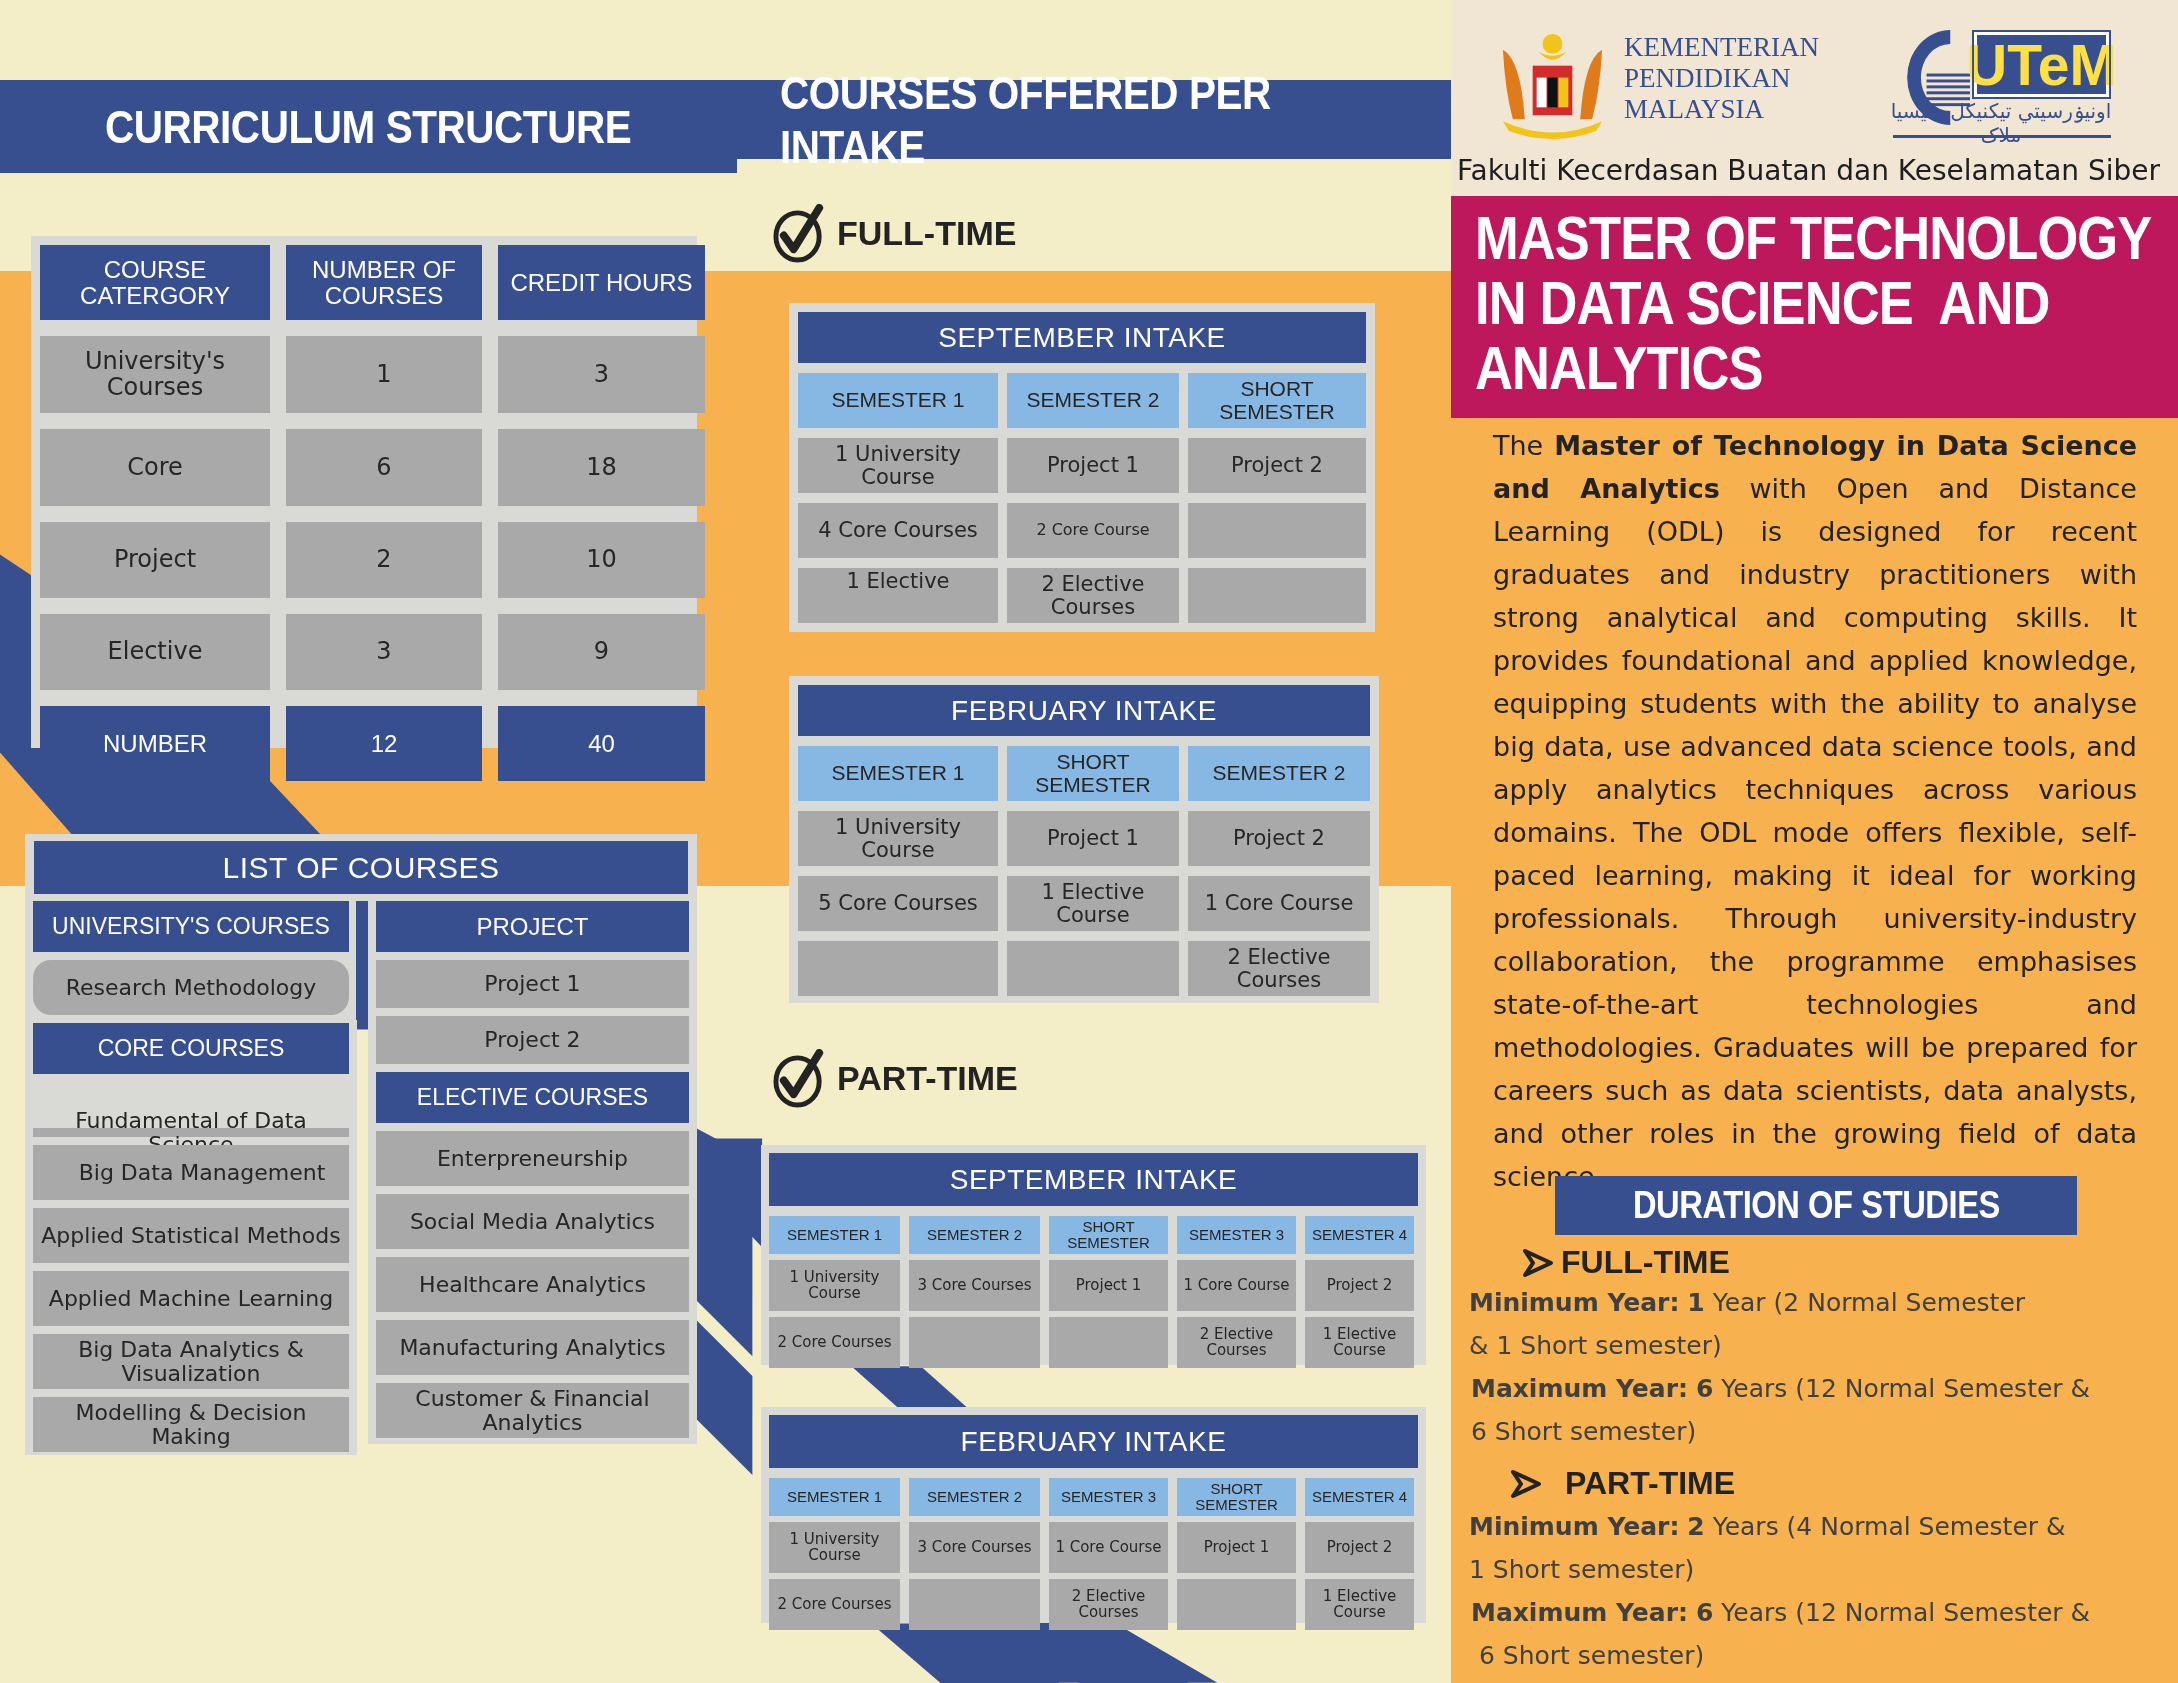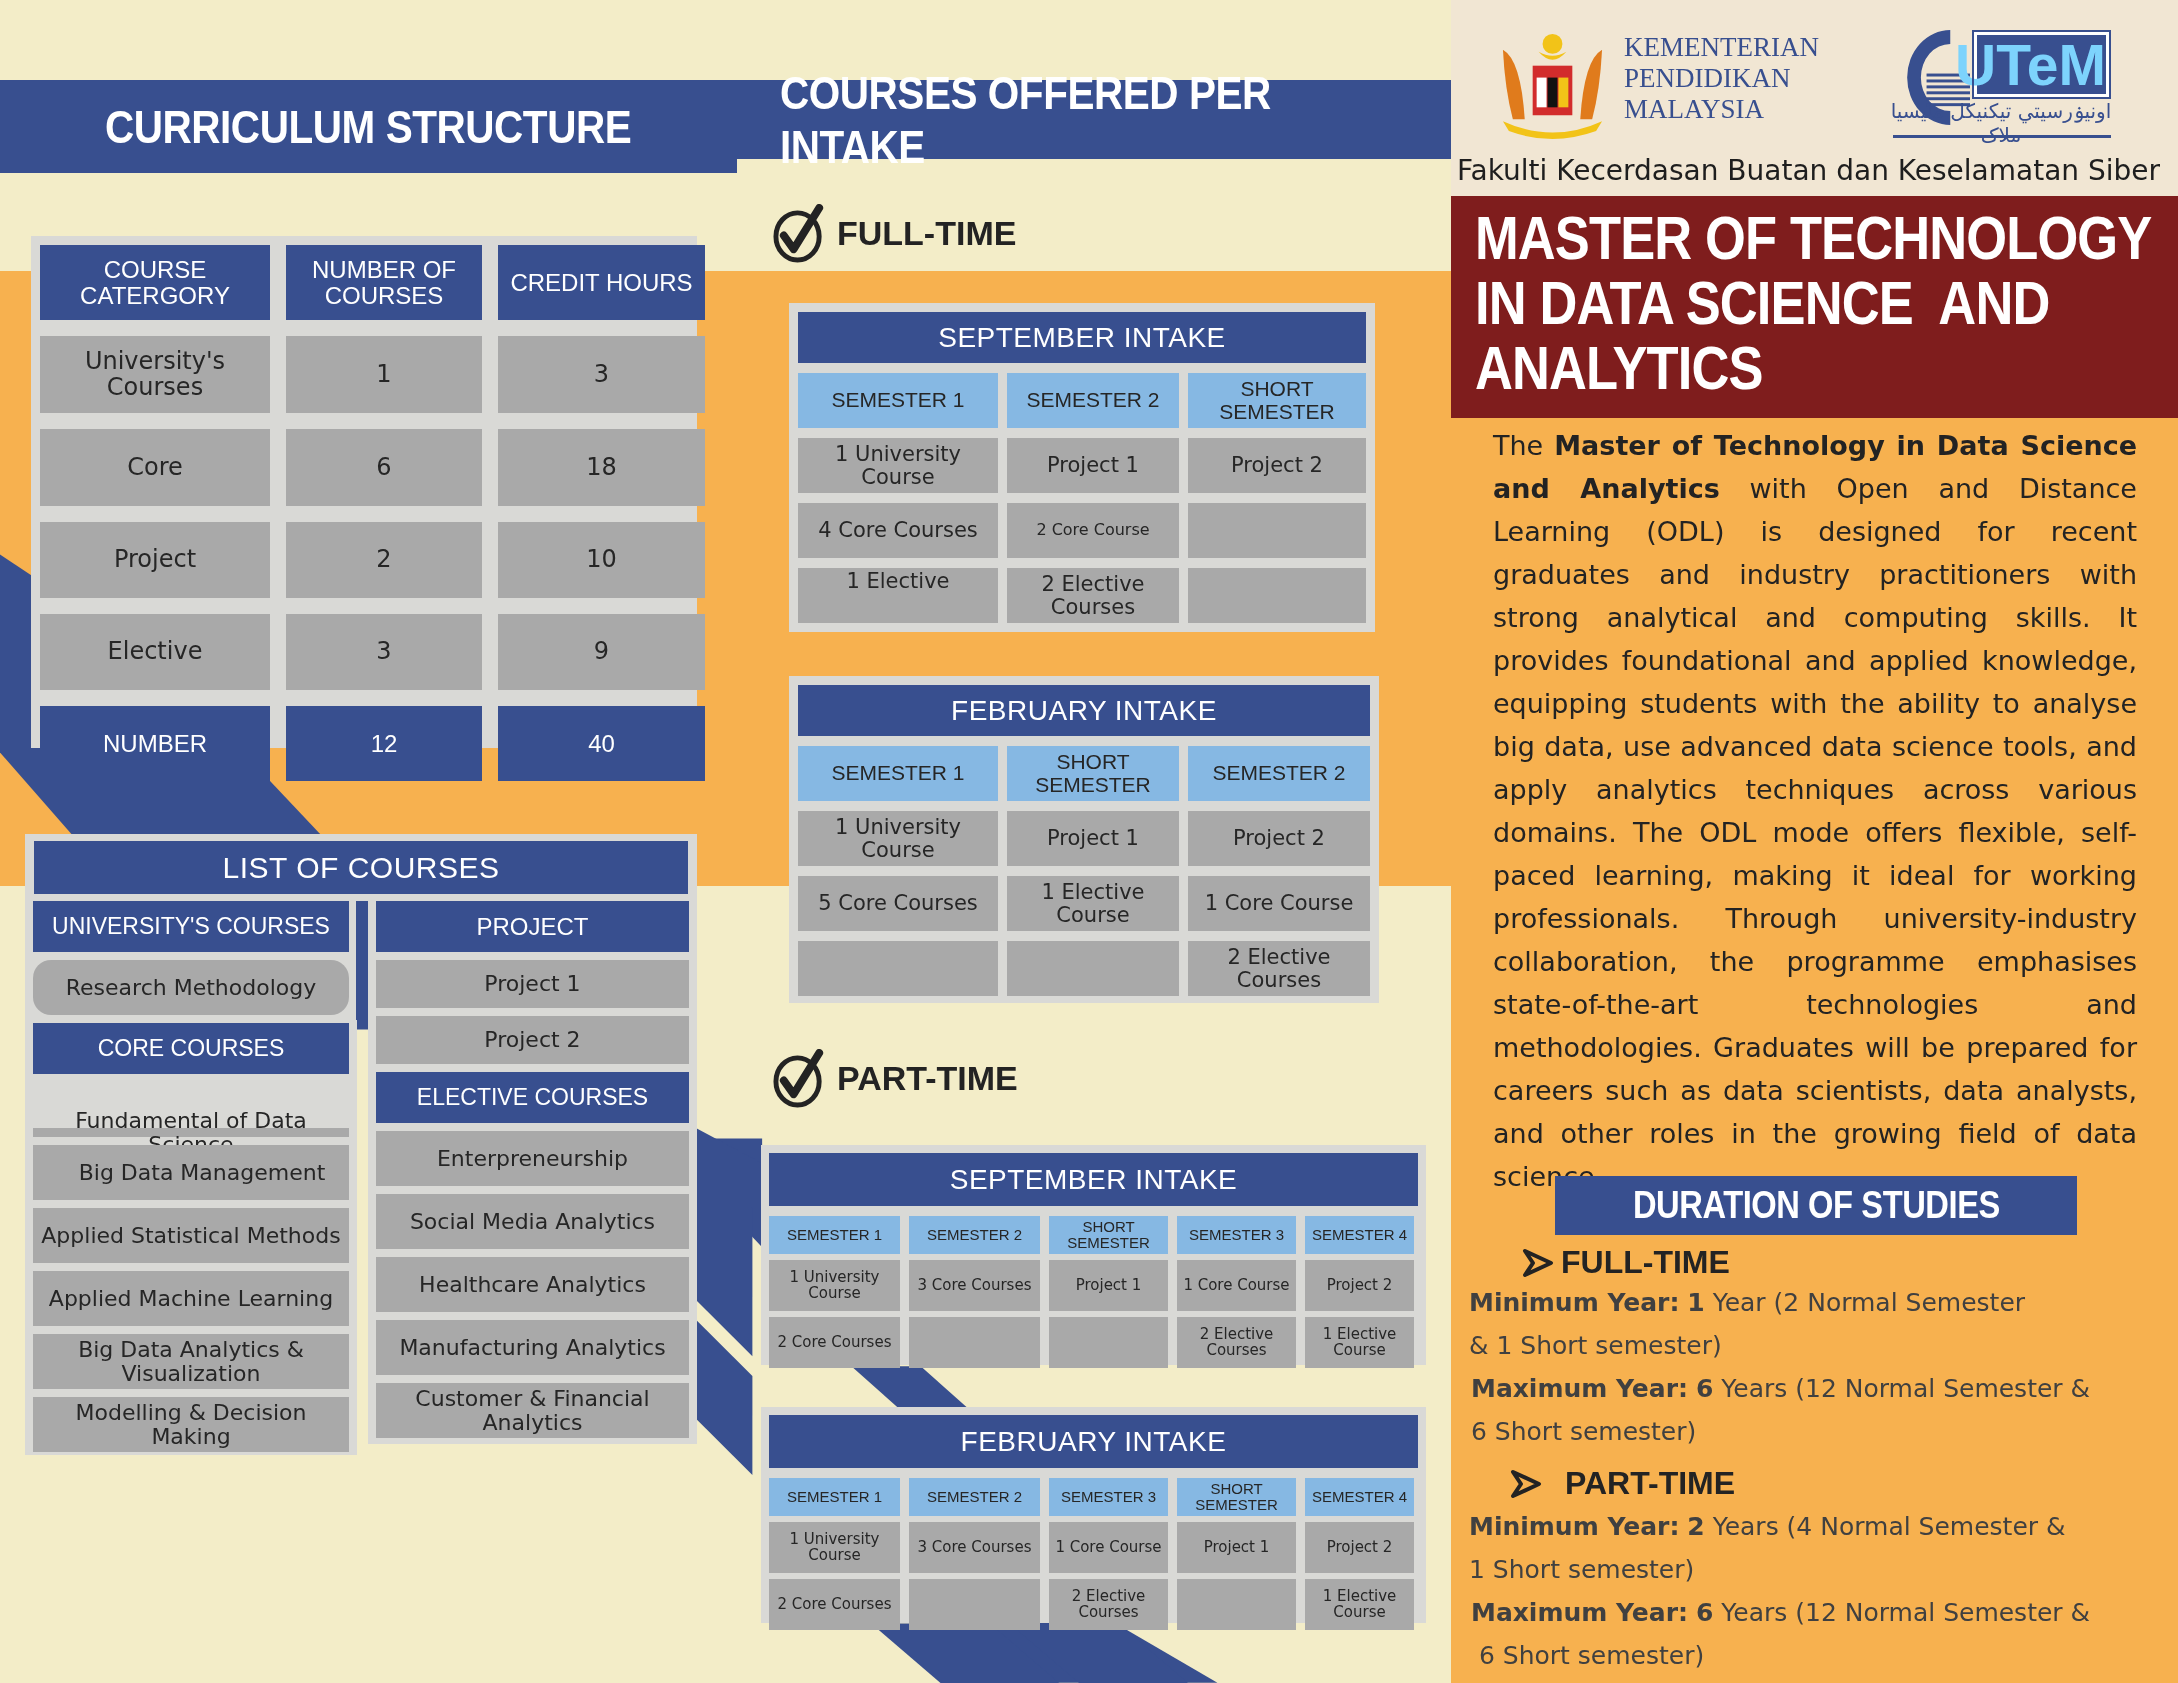--- a/index.html
+++ b/index.html
@@ -41,41 +41,41 @@
   }
 
   .mode-label {
     display: flex; align-items: center; gap: 8px;
     font-family: "Liberation Sans", sans-serif; font-size: 34px; font-weight: bold; color: #232323;
   }
 
   
   .faculty { left: 1438px; top: 154px; width: 741px; font-size: 28px; color: #1e1e1e; text-align: center; }
   .title-box {
-    left: 1451px; top: 196px; width: 727px; height: 222px; background: #7f1d1d; color: #fff;
+    left: 1451px; top: 196px; width: 727px; height: 222px; background: #be185d; color: #fff;
     padding: 10px 24px; font-family: "Liberation Sans", sans-serif; font-weight: bold;
     font-size: 61px; line-height: 65px; letter-spacing: -1px;
   }
   .desc {
     left: 1493px; top: 424px; width: 644px; font-size: 27px; line-height: 43px;
     text-align: justify; color: #232323;
   }
   .desc b { font-weight: bold; }
   .duration-banner { left: 1555px; top: 1176px; width: 522px; height: 59px; font-size: 38px; }
   .dur-head {
     display: flex; align-items: center; gap: 6px;
     font-family: "Liberation Sans", sans-serif; font-size: 32px; font-weight: bold; color: #232323;
   }
   .dur-line { font-size: 25px; line-height: 43px; color: #404040; }
   .dur-line b { font-weight: bold; }
 
   .logo-text { font-family: "Liberation Serif", serif; color: #384f8f; font-size: 27px; line-height: 31px; }
   .utem-box {
-    background: #384f8f; color: #7dd3fc; font-family: "Liberation Sans", sans-serif; font-weight: bold;
-    font-size: 57px; display: flex; align-items: center; justify-content: flex-end; border: 3px solid #fff;
+    background: #384f8f; color: #fde047; font-family: "Liberation Sans", sans-serif; font-weight: bold;
+    font-size: 57px; display: flex; align-items: center; justify-content: center; border: 3px solid #fff;
     outline: 2px solid #384f8f;
   }
 </style>
 </head>
 <body>
 
 <div class="abs bg-orange-band"></div>
 
 <svg class="abs" style="left:0;top:0;width:1451px;height:1683px;" viewBox="0 0 1466 1700" width="1451" height="1683">
   <polygon points="0,560 0,760 245,1040 510,1040 255,770 60,600" fill="#384f8f"></polygon>

